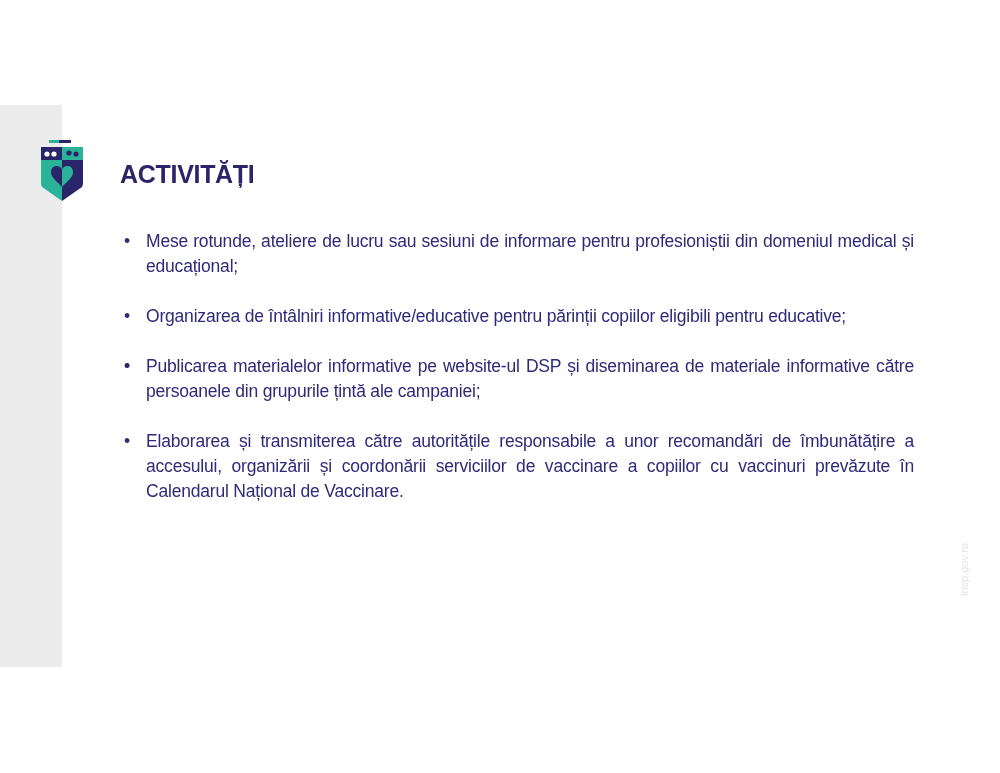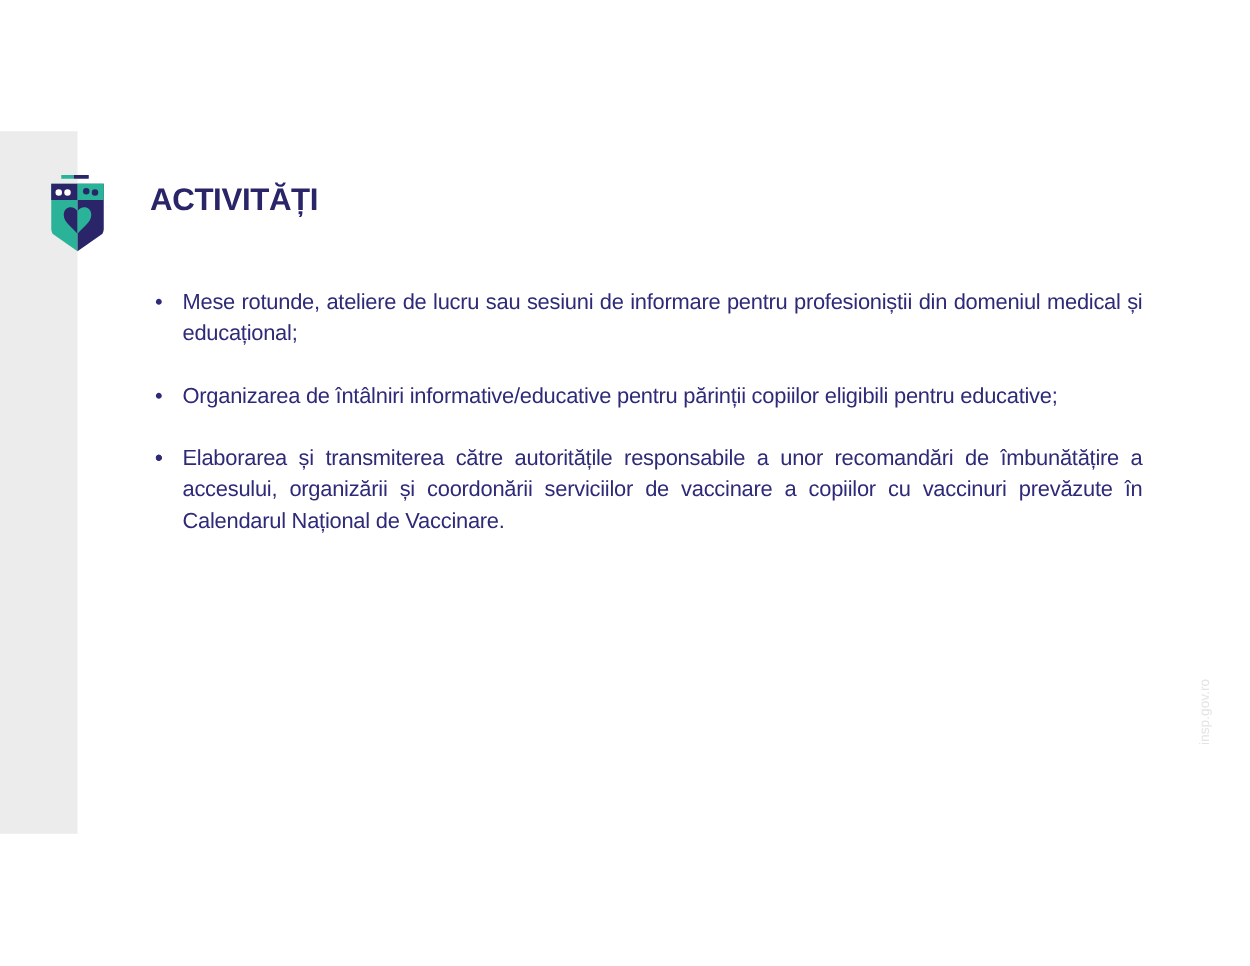--- a/index.html
+++ b/index.html
@@ -1,19 +1,19 @@
 <!DOCTYPE html>
 <html><head>
   <meta charset="utf-8">
   <style>
     html, body { margin: 0; padding: 0; background: #ffffff; }
     body { width: 1000px; height: 773px; position: relative; overflow: hidden; font-family: "Liberation Sans", sans-serif; }
     .sidebar { position: absolute; left: 0; top: 105px; width: 62px; height: 562px; background: #ececec; }
     .logo { position: absolute; left: 38px; top: 139px; width: 48px; height: 64px; }
-    .title { position: absolute; left: 120px; top: 146px; font-family: "Liberation Sans", sans-serif; font-weight: bold; font-size: 25px; color: #2a2468; letter-spacing: -0.3px; }
+    .title { position: absolute; left: 120px; top: 160px; font-family: "Liberation Sans", sans-serif; font-weight: bold; font-size: 25px; color: #2a2468; letter-spacing: -0.3px; }
     .bullets { position: absolute; left: 122px; top: 229px; width: 792px; margin: 0; padding: 0; list-style: none; }
     .bullet { position: relative; padding-left: 24px; color: #2e2a78; font-size: 17.5px; line-height: 25px; text-align: justify; margin-bottom: 25px; font-family: "Liberation Sans", sans-serif; letter-spacing: -0.2px; }
     .bullet .dot { position: absolute; left: 2px; top: 0; color: #2e2a78; }
     .watermark { position: absolute; left: 958px; top: 596px; transform: rotate(-90deg); transform-origin: left top; font-size: 11px; color: #e4e4e4; font-family: "Liberation Sans", sans-serif; white-space: nowrap; }
   </style>
 </head>
 <body>
 
 <div class="sidebar"></div>
 
@@ -49,20 +49,21 @@
   </li>
   <li class="bullet">
     <span class="dot">•</span>
     <span>Organizarea de întâlniri informative/educative pentru părinții copiilor eligibili pentru educative;</span>
   </li>
   <li class="bullet">
     <span class="dot">•</span>
   </li>
   <li class="bullet">
     <span class="dot">•</span>
+    <span>Publicarea materialelor informative pe website-ul DSP și diseminarea de materiale informative către persoanele din grupurile țintă ale campaniei;</span>
   </li>
   <li class="bullet">
     <span class="dot">•</span>
     <span>Elaborarea și transmiterea către autoritățile responsabile a unor recomandări de îmbunătățire a accesului, organizării și coordonării serviciilor de vaccinare a copiilor cu vaccinuri prevăzute în Calendarul Național de Vaccinare.</span>
   </li>
 </ul>
 
 <div class="watermark">insp.gov.ro</div>
 
 </body></html>

